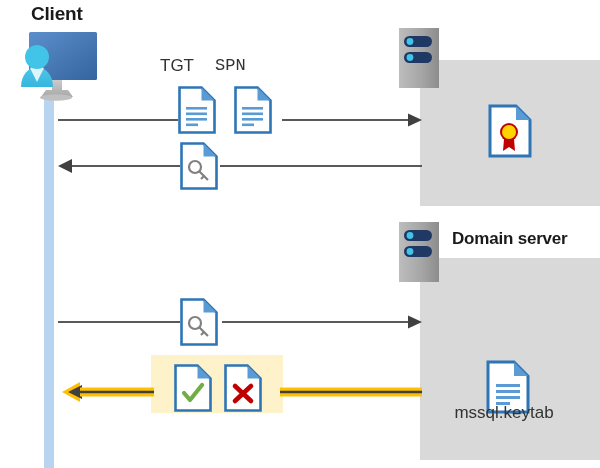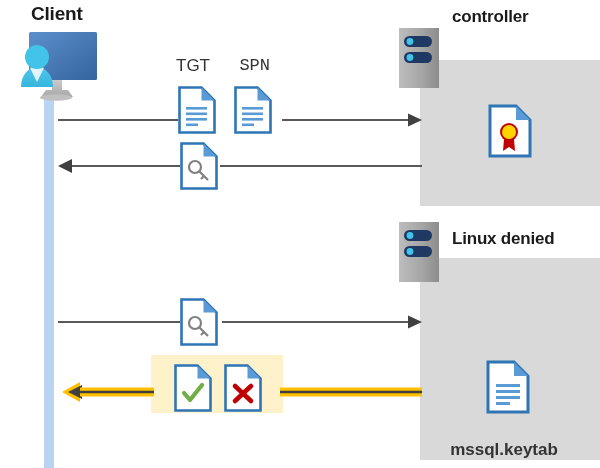--- a/index.html
+++ b/index.html
@@ -31,21 +31,21 @@
     letter-spacing: -0.2px;
   }
   .title-client { font-size: 19px; }
   .title-dc { font-size: 17px; line-height: 22px; }
   .title-linux { font-size: 17px; }
 
   
   .doc-label {
     font-size: 17px;
     color: #333333;
-    text-align: right;
+    text-align: left;
   }
   .caption {
     font-size: 17px;
     color: #333333;
     text-align: center;
     white-space: nowrap;
   }
 
   
   .lifeline { background: #b8d4f0; }
@@ -90,21 +90,20 @@
 
       <path d="M26 44 l7 14 l7 -14 l-4 -2 h-6 z" fill="#e8f7fc" opacity="0.95"></path>
 
       <circle cx="33" cy="33" r="12" fill="#41c4e8"></circle>
     </svg>
   </div>
 
   <div class="abs gray-panel" style="left:420px; top:60px; width:180px; height:146px;"></div>
 
   <div class="abs title title-dc" style="left:452px; top:6px; width:140px;">
-    <div>controller</div>
   </div>
 
   <div class="abs" style="left:399px; top:28px; width:40px; height:60px;">
     <svg width="40" height="60" viewBox="0 0 40 60">
       <defs>
         <linearGradient id="srvGrad1" x1="0" y1="0" x2="1" y2="0">
           <stop offset="0%" stop-color="#bdbdbd"></stop>
           <stop offset="55%" stop-color="#a6a6a6"></stop>
           <stop offset="100%" stop-color="#8c8c8c"></stop>
         </linearGradient>
@@ -122,21 +121,21 @@
       <path d="M2 2 h26 l14 14 v36 h-40 z" fill="#ffffff" stroke="#2e75b6" stroke-width="3"></path>
       <path d="M28 2 v14 h14 z" fill="#5b9bd5"></path>
       <circle cx="21" cy="28" r="9" fill="#c00000"></circle>
       <circle cx="21" cy="28" r="7" fill="#ffd400"></circle>
       <path d="M16 35 l-1 12 l6 -4 l6 4 l-1 -12 z" fill="#c00000"></path>
     </svg>
   </div>
 
   <div class="abs gray-panel" style="left:420px; top:258px; width:180px; height:202px;"></div>
 
-  <div class="abs title title-linux" style="left:452px; top:229px;">Linux denied</div>
+  <div class="abs title title-linux" style="left:452px; top:229px;">Domain server</div>
 
   <div class="abs" style="left:399px; top:222px; width:40px; height:60px;">
     <svg width="40" height="60" viewBox="0 0 40 60">
       <defs>
         <linearGradient id="srvGrad2" x1="0" y1="0" x2="1" y2="0">
           <stop offset="0%" stop-color="#bdbdbd"></stop>
           <stop offset="55%" stop-color="#a6a6a6"></stop>
           <stop offset="100%" stop-color="#8c8c8c"></stop>
         </linearGradient>
       </defs>
@@ -153,21 +152,21 @@
     <svg width="44" height="54" viewBox="0 0 44 54">
       <path d="M2 2 h26 l14 14 v36 h-40 z" fill="#ffffff" stroke="#2e75b6" stroke-width="3"></path>
       <path d="M28 2 v14 h14 z" fill="#5b9bd5"></path>
       <rect x="10" y="24" width="24" height="3" fill="#5b9bd5"></rect>
       <rect x="10" y="30" width="24" height="3" fill="#5b9bd5"></rect>
       <rect x="10" y="36" width="24" height="3" fill="#5b9bd5"></rect>
       <rect x="10" y="42" width="14" height="3" fill="#5b9bd5"></rect>
     </svg>
   </div>
 
-  <div class="abs caption" style="left:420px; top:440px; width:168px;font-weight:bold;">mssql.keytab</div>
+  <div class="abs caption" style="left:420px; top:403px; width:168px;">mssql.keytab</div>
 
   <div class="abs doc-label" style="left:160px; top:56px; width:50px;">TGT</div>
   <div class="abs doc-label" style="left:215px; top:56px; width:55px;font-family:Liberation Mono, monospace;">SPN</div>
 
   <div class="abs" style="left:58px; top:112px; width:120px; height:16px;">
     <svg width="120" height="16" viewBox="0 0 120 16">
       <line x1="0" y1="8" x2="120" y2="8" stroke="#595959" stroke-width="2"></line>
     </svg>
   </div>
 

